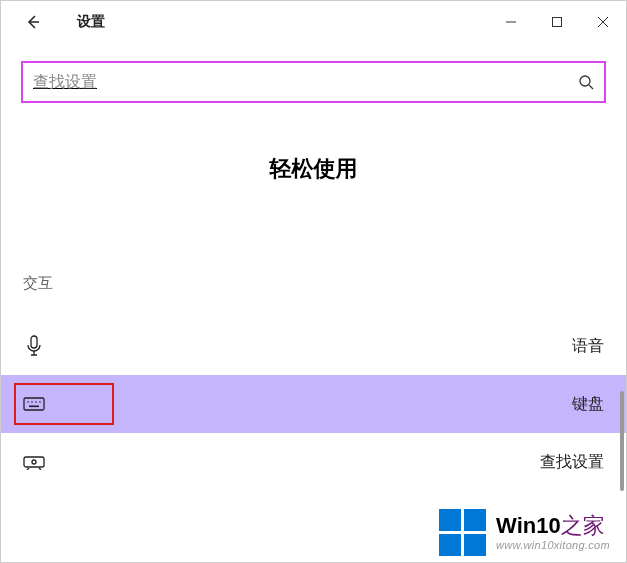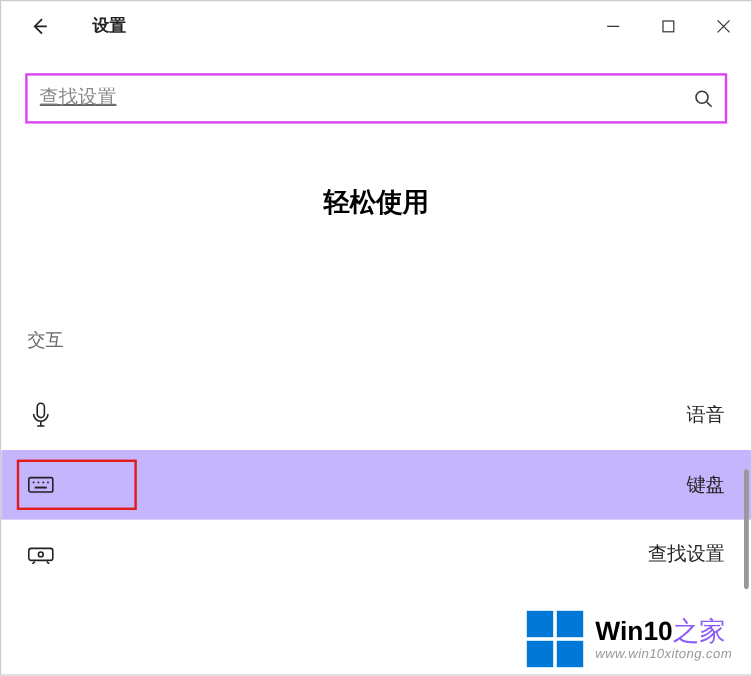--- a/index.html
+++ b/index.html
@@ -127,21 +127,21 @@
     .wm-logo {
       display: grid;
       grid-template-columns: 22px 22px;
       grid-template-rows: 22px 22px;
       gap: 3px;
     }
     .wm-logo div { background: #0078d7; }
     .wm-text { line-height: 1.1; }
     .wm-text .ln1 { font-size: 22px; color: #000; }
     .wm-text .ln1 b { font-weight: 700; text-align: right; }
-    .wm-text .ln1 .orange { color: #8b5cf6; text-align: center; }
+    .wm-text .ln1 .orange { color: #701a75; text-align: center; }
     .wm-text .ln2 { font-size: 11px; color: #999; font-style: italic; letter-spacing: 0.3px; }
     svg { display: block; }
   </style>
 </head>
 <body>
 
 <div class="titlebar">
   <div class="back-btn">
     <svg width="16" height="16" viewBox="0 0 16 16">
         <path d="M10 2 L4 8 L10 14" stroke="#222" stroke-width="1.5" fill="none"></path>

